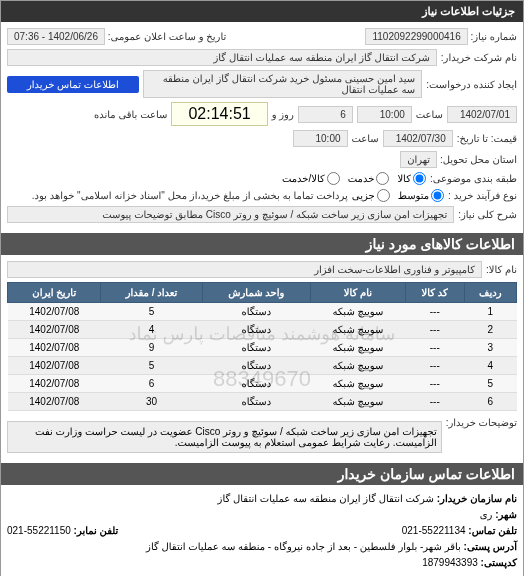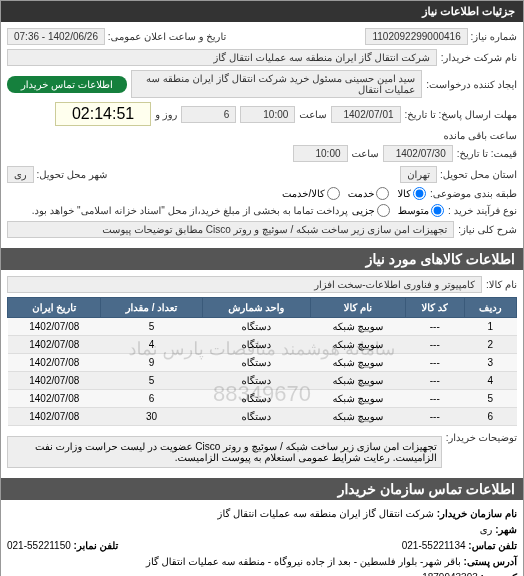--- a/index.html
+++ b/index.html
@@ -3,21 +3,21 @@
 <meta charset="utf-8">
 <style>
 * { box-sizing: border-box; margin: 0; padding: 0; }
 body { font-family: Tahoma, Arial, sans-serif; font-size: 10px; background: #fff; width: 524px; direction: rtl; }
 .container { border: 1px solid #999; }
 .section-header { background: #333; color: #fff; padding: 4px 8px; font-size: 11px; font-weight: bold; }
 .form-area { padding: 6px; background: #fff; }
 .row { display: flex; align-items: center; margin-bottom: 4px; gap: 4px; flex-wrap: wrap; }
 .label { color: #333; white-space: nowrap; font-size: 10px; }
 .value-box { background: #eee; border: 1px solid #ccc; padding: 2px 6px; font-size: 10px; color: #333; display: inline-block; }
-.btn { background: #15803d; color: #fff; border: none; padding: 3px 14px; font-size: 10px; border-radius: 8px; cursor: pointer; }
+.btn { background: #1d4ed8; color: #fff; border: none; padding: 3px 20px; font-size: 10px; border-radius: 2px; cursor: pointer; }
 .radio-group { display: flex; gap: 8px; align-items: center; }
 .radio-item { display: flex; align-items: center; gap: 2px; }
 input[type="radio"] { margin: 0; }
 .timer-box { background: #ffe; border: 1px solid #cc9; padding: 2px 16px; font-size: 16px; }
 .sub-header { background: #555; color: #fff; padding: 3px 8px; font-size: 14px; font-weight: bold; }
 table { width: 100%; border-collapse: collapse; font-size: 10px; }
 th { background: #4a6a8a; color: #fff; padding: 4px; text-align: center; border: 1px solid #3a5a7a; }
 td { padding: 3px; text-align: center; border-bottom: 1px solid #ddd; background: #f7f7f7; }
 tr:nth-child(even) td { background: #efefef; }
 .watermark { position: absolute; top: 50%; left: 50%; transform: translate(-50%, -50%); font-size: 18px; color: rgba(0,0,0,0.15); pointer-events: none; white-space: nowrap; }
@@ -53,45 +53,40 @@
       <span class="value-box wide-box">شرکت انتقال گاز ایران منطقه سه عملیات انتقال گاز</span>
     </div>
 
     <div class="row">
       <span class="label">ایجاد کننده درخواست:</span>
       <span class="value-box wide-box">سید امین حسینی مسئول خرید شرکت انتقال گاز ایران منطقه سه عملیات انتقال</span>
       <button class="btn">اطلاعات تماس خریدار</button>
     </div>
 
     <div class="row">
-      <span class="label">مهلت ارسال پاسخ: تا تاریخ:</span>
       <span class="value-box small-input">1402/07/01</span>
       <span class="label">ساعت</span>
       <span class="value-box med-input">10:00</span>
       <span class="value-box med-input">6</span>
       <span class="label">روز و</span>
       <span class="timer-box">02:14:51</span>
       <span class="label">ساعت باقی مانده</span>
     </div>
 
     <div class="row">
       <span class="label">قیمت: تا تاریخ:</span>
       <span class="value-box small-input">1402/07/30</span>
       <span class="label">ساعت</span>
       <span class="value-box med-input">10:00</span>
     </div>
 
     <div class="row flex-between">
       <div>
         <span class="label">استان محل تحویل:</span>
         <span class="value-box">تهران</span>
-      </div>
-      <div>
-        <span class="label">شهر محل تحویل:</span>
-        <span class="value-box">ری</span>
       </div>
     </div>
 
     <div class="row">
       <span class="label">طبقه بندی موضوعی:</span>
       <div class="radio-group">
         <label class="radio-item">
             <input type="radio" name="cat" checked="" style="">
             <span>کالا</span>
           </label>

